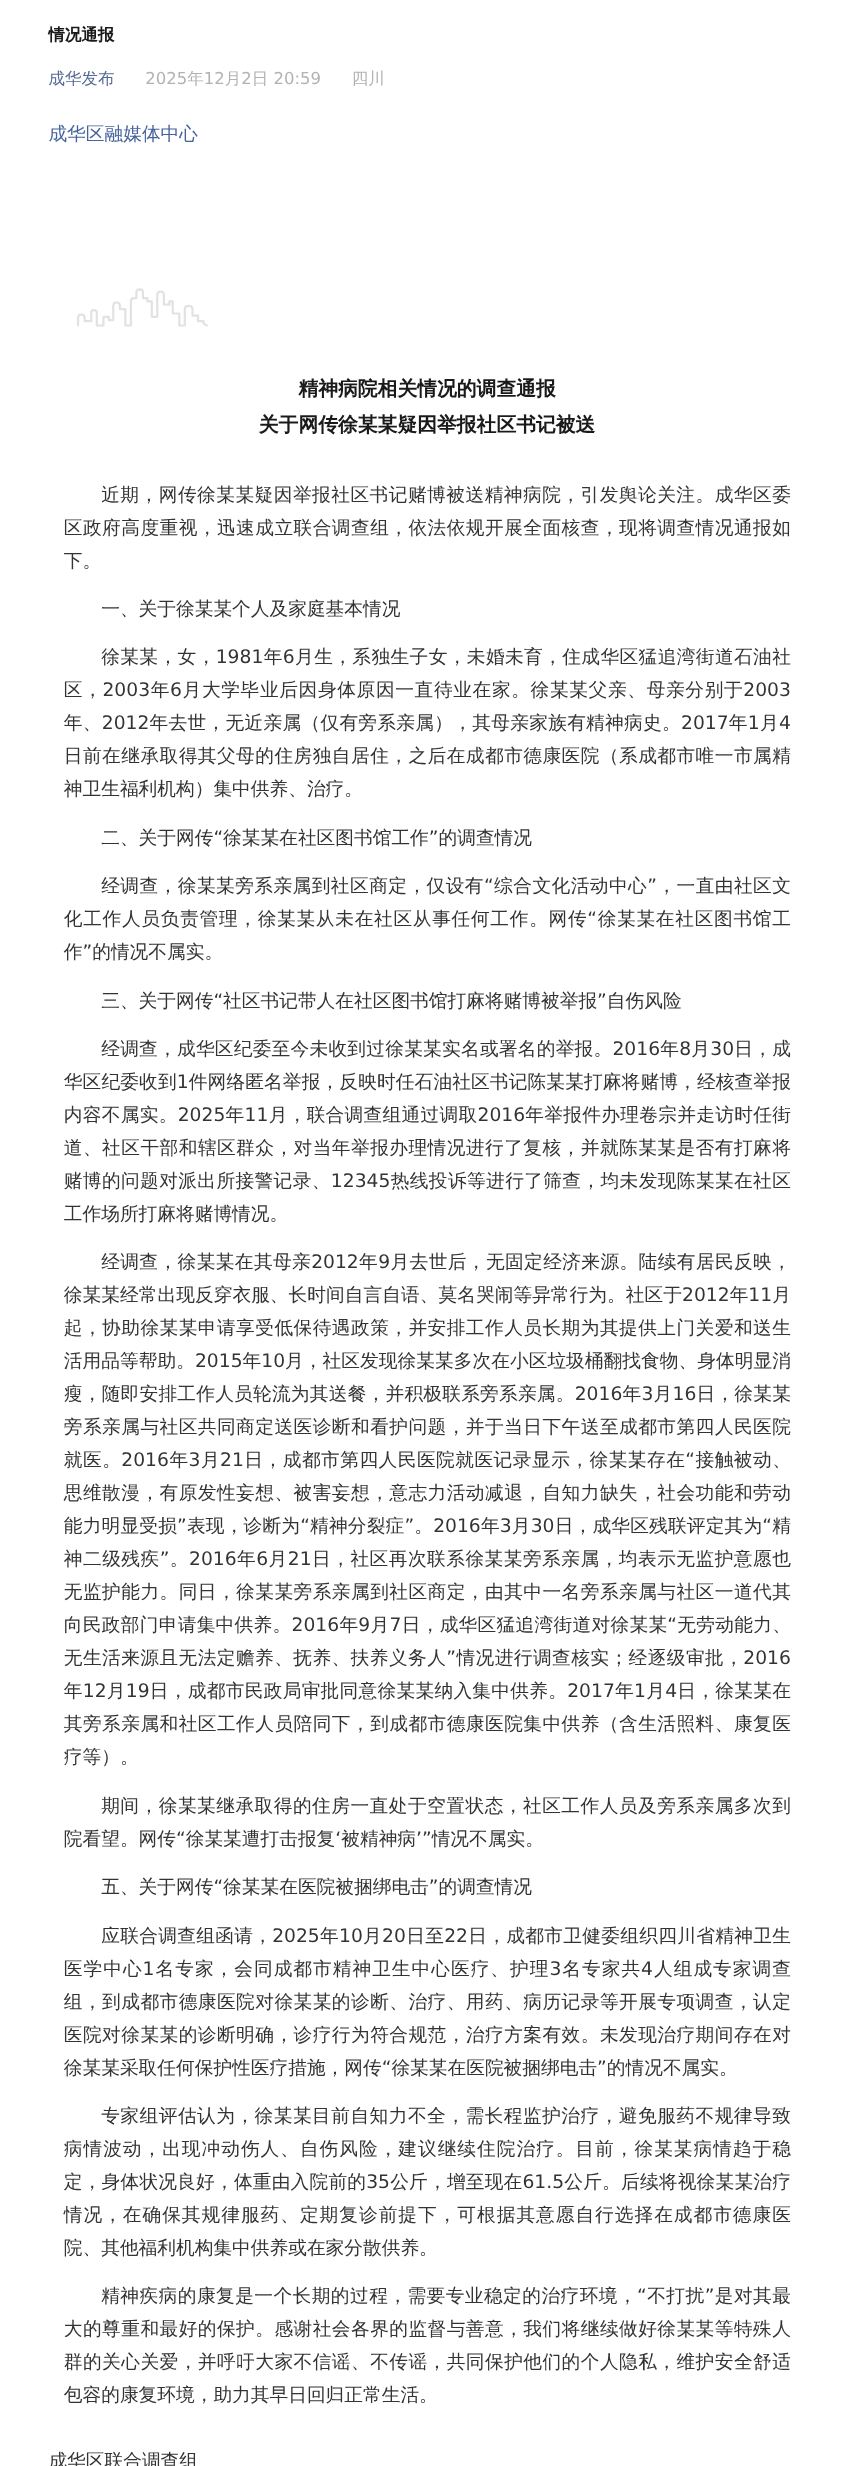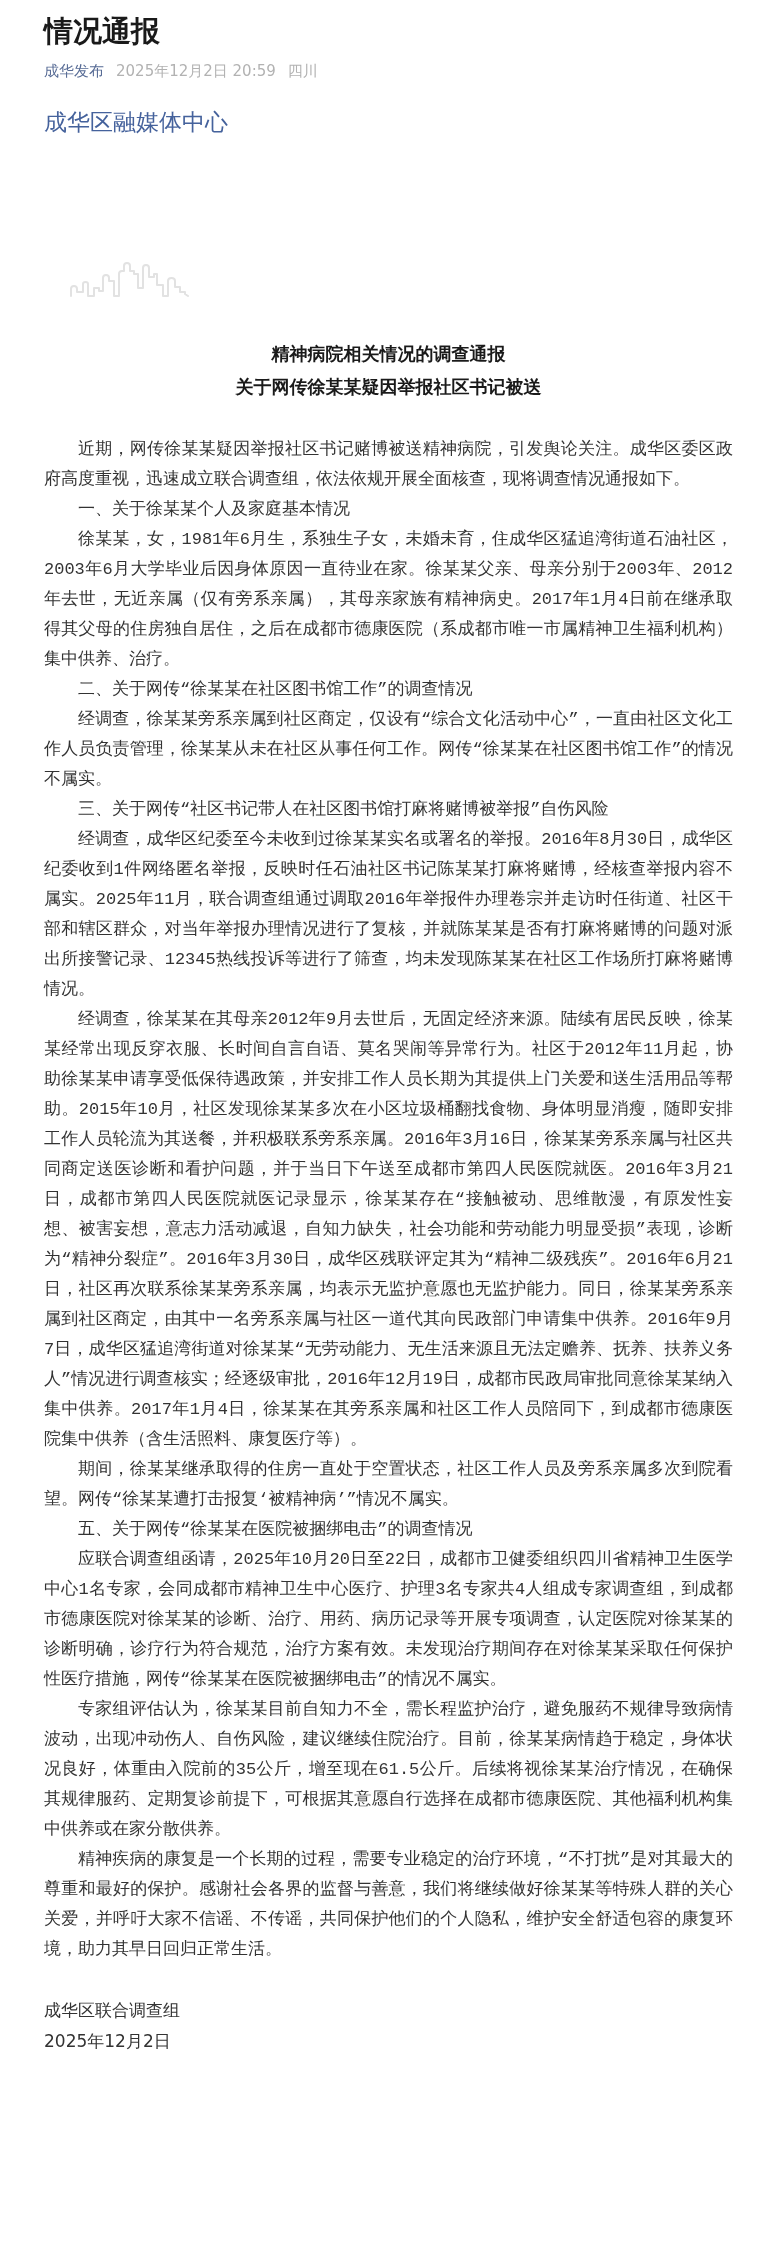--- a/index.html
+++ b/index.html
@@ -3,43 +3,43 @@
 <meta charset="utf-8">
 <style>
   html,body{margin:0;padding:0;}
   body{
     width:777px;height:2242px;overflow:hidden;background:#ffffff;
     font-family:"DejaVu Sans","Liberation Sans",sans-serif;
     -webkit-font-smoothing:antialiased;
   }
   .page{padding:16px 44px 0 44px;}
   .doc-title{
-    font-size:29px;font-weight:bold;color:#1a1a1a;margin:0;line-height:30px;
+    font-size:15px;font-weight:bold;color:#1a1a1a;margin:0;line-height:30px;
   }
   .meta{
     margin-top:15px;font-size:15px;line-height:20px;color:#b2b2b2;
-    display:flex;align-items:center;gap:12px;
+    display:flex;align-items:center;gap:28px;
   }
   .meta .account{color:#576b95;cursor:pointer;}
   .author-line{
-    margin-top:30px;font-size:23px;line-height:22px;color:#45629c;cursor:pointer;
+    margin-top:30px;font-size:17px;line-height:22px;color:#45629c;cursor:pointer;
   }
   .banner{
     position:relative;height:160px;margin-top:8px;
   }
   .banner svg{position:absolute;left:24px;bottom:4px;}
   .art-title{
     margin-top:36px;text-align:center;font-weight:bold;color:#1a1a1a;
     font-size:18px;line-height:33px;
   }
   .art-body{
     margin-top:32px;font-size:17px;line-height:30px;color:#333333;
     text-align:justify;
   }
-  .art-body p{margin:0;text-indent:2em;font-family:Liberation Mono, monospace;}
+  .art-body p{margin:14px;text-indent:2em;}
   .sign-block{
     margin-top:30px;font-size:17px;line-height:31px;color:#333333;text-align:left;
   }
 </style>
 </head>
 <body>
 
 <div class="page">
 
   <h1 class="doc-title">情况通报</h1>

